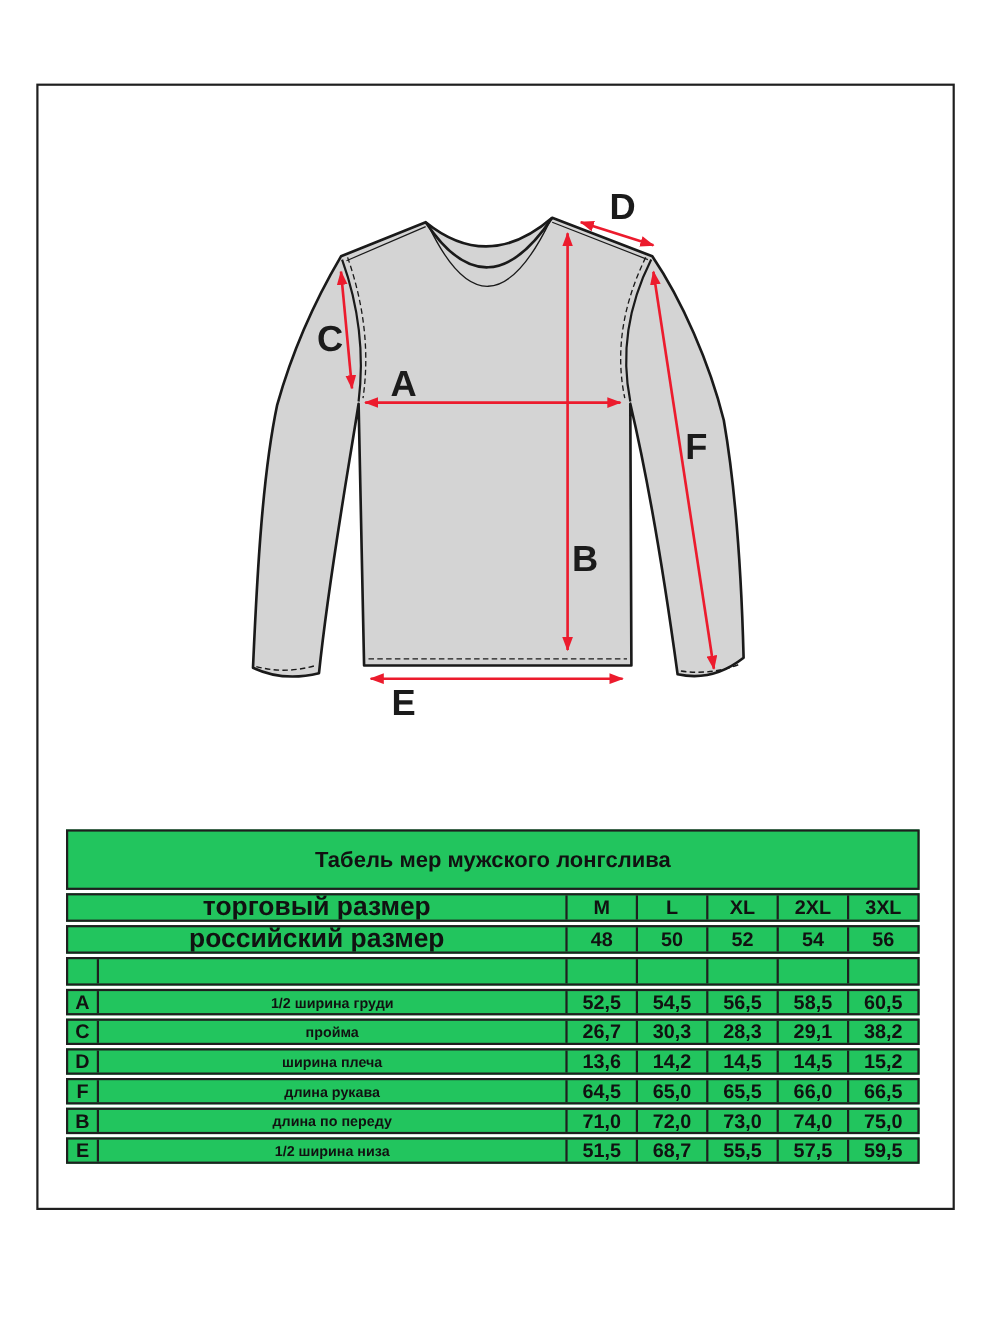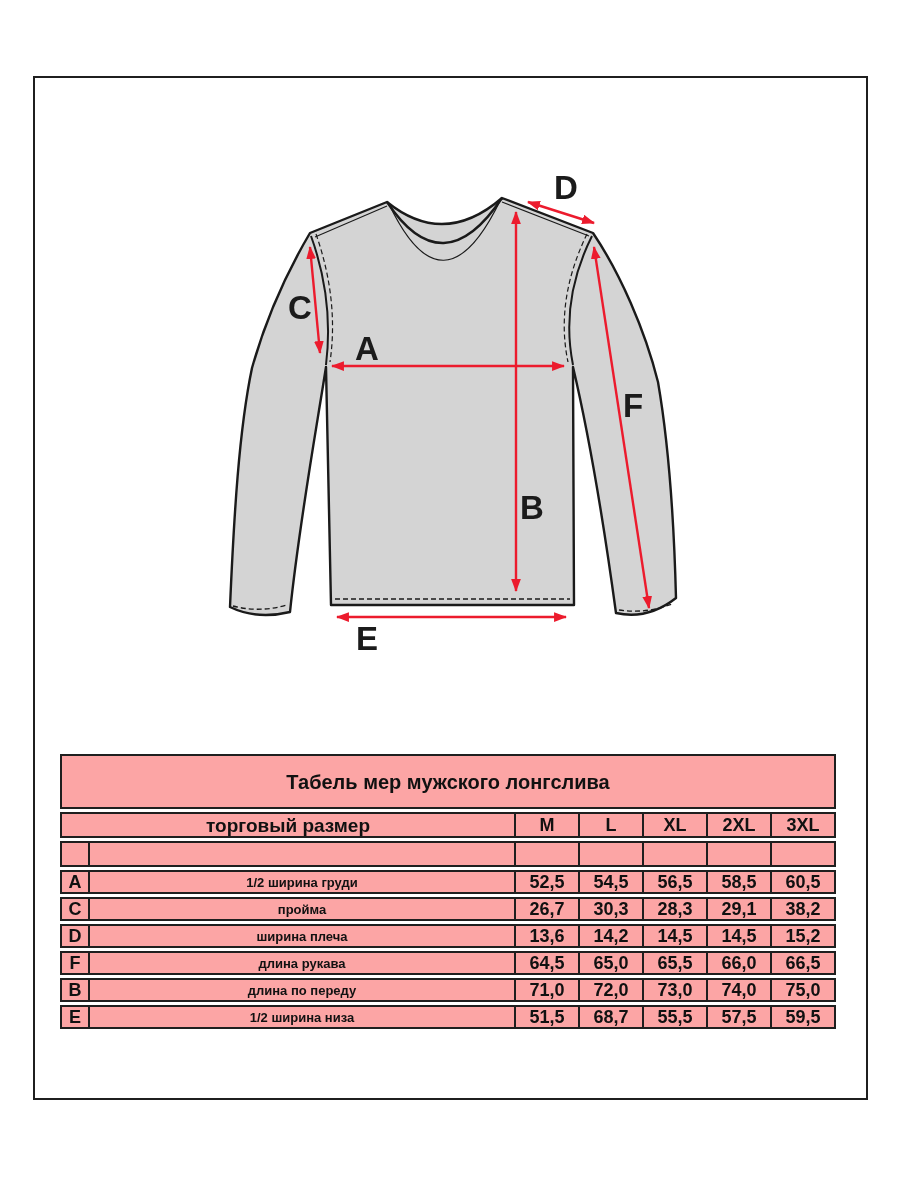--- a/index.html
+++ b/index.html
@@ -12,34 +12,34 @@
     border:2px solid #1f1f1f;box-sizing:border-box;background:#fff;
   }
   .diagram{position:absolute;left:0;top:0;width:831px;height:670px;}
 
   
   .size-table{
     position:absolute;left:25px;top:676px;width:776px;
     display:flex;flex-direction:column;gap:3px;
   }
   .t-row{
-    display:flex;align-items:stretch;background:#fca5a5;
+    display:flex;align-items:stretch;background:#22c55e;
     border:2px solid #1f1f1f;box-sizing:border-box;
   }
   .t-title{height:55px;}
   .t-head{height:26px;}
   .t-spacer{height:26px;}
   .t-data{height:24px;}
   .cell{
     display:flex;align-items:center;justify-content:center;
     font-weight:bold;white-space:nowrap;overflow:hidden;line-height:1;
   }
   .cell + .cell{border-left:2px solid #1f1f1f;}
   .c-title{flex:1;font-size:20px;}
-  .c-headlabel{flex:1;font-size:19px;}
+  .c-headlabel{flex:1;font-size:24px;}
   .c-letter{flex:0 0 26px;font-size:18px;}
   .c-label{flex:1;font-size:13px;}
   .c-size{flex:0 0 62px;font-size:18px;}
 </style>
 </head>
 <body>
 
 <div class="page-border">
 
   <svg class="diagram" viewBox="35 78 831 670" xmlns="http://www.w3.org/2000/svg">
@@ -97,20 +97,28 @@
 
     <div class="t-row t-head">
       <div class="cell c-headlabel">торговый размер</div>
       <div class="cell c-size">M</div>
       <div class="cell c-size">L</div>
       <div class="cell c-size">XL</div>
       <div class="cell c-size">2XL</div>
       <div class="cell c-size">3XL</div>
     </div>
 
+    <div class="t-row t-head">
+      <div class="cell c-headlabel">российский размер</div>
+      <div class="cell c-size">48</div>
+      <div class="cell c-size">50</div>
+      <div class="cell c-size">52</div>
+      <div class="cell c-size">54</div>
+      <div class="cell c-size">56</div>
+    </div>
 
     <div class="t-row t-spacer">
       <div class="cell c-letter"></div>
       <div class="cell c-label"></div>
       <div class="cell c-size"></div>
       <div class="cell c-size"></div>
       <div class="cell c-size"></div>
       <div class="cell c-size"></div>
       <div class="cell c-size"></div>
     </div>

